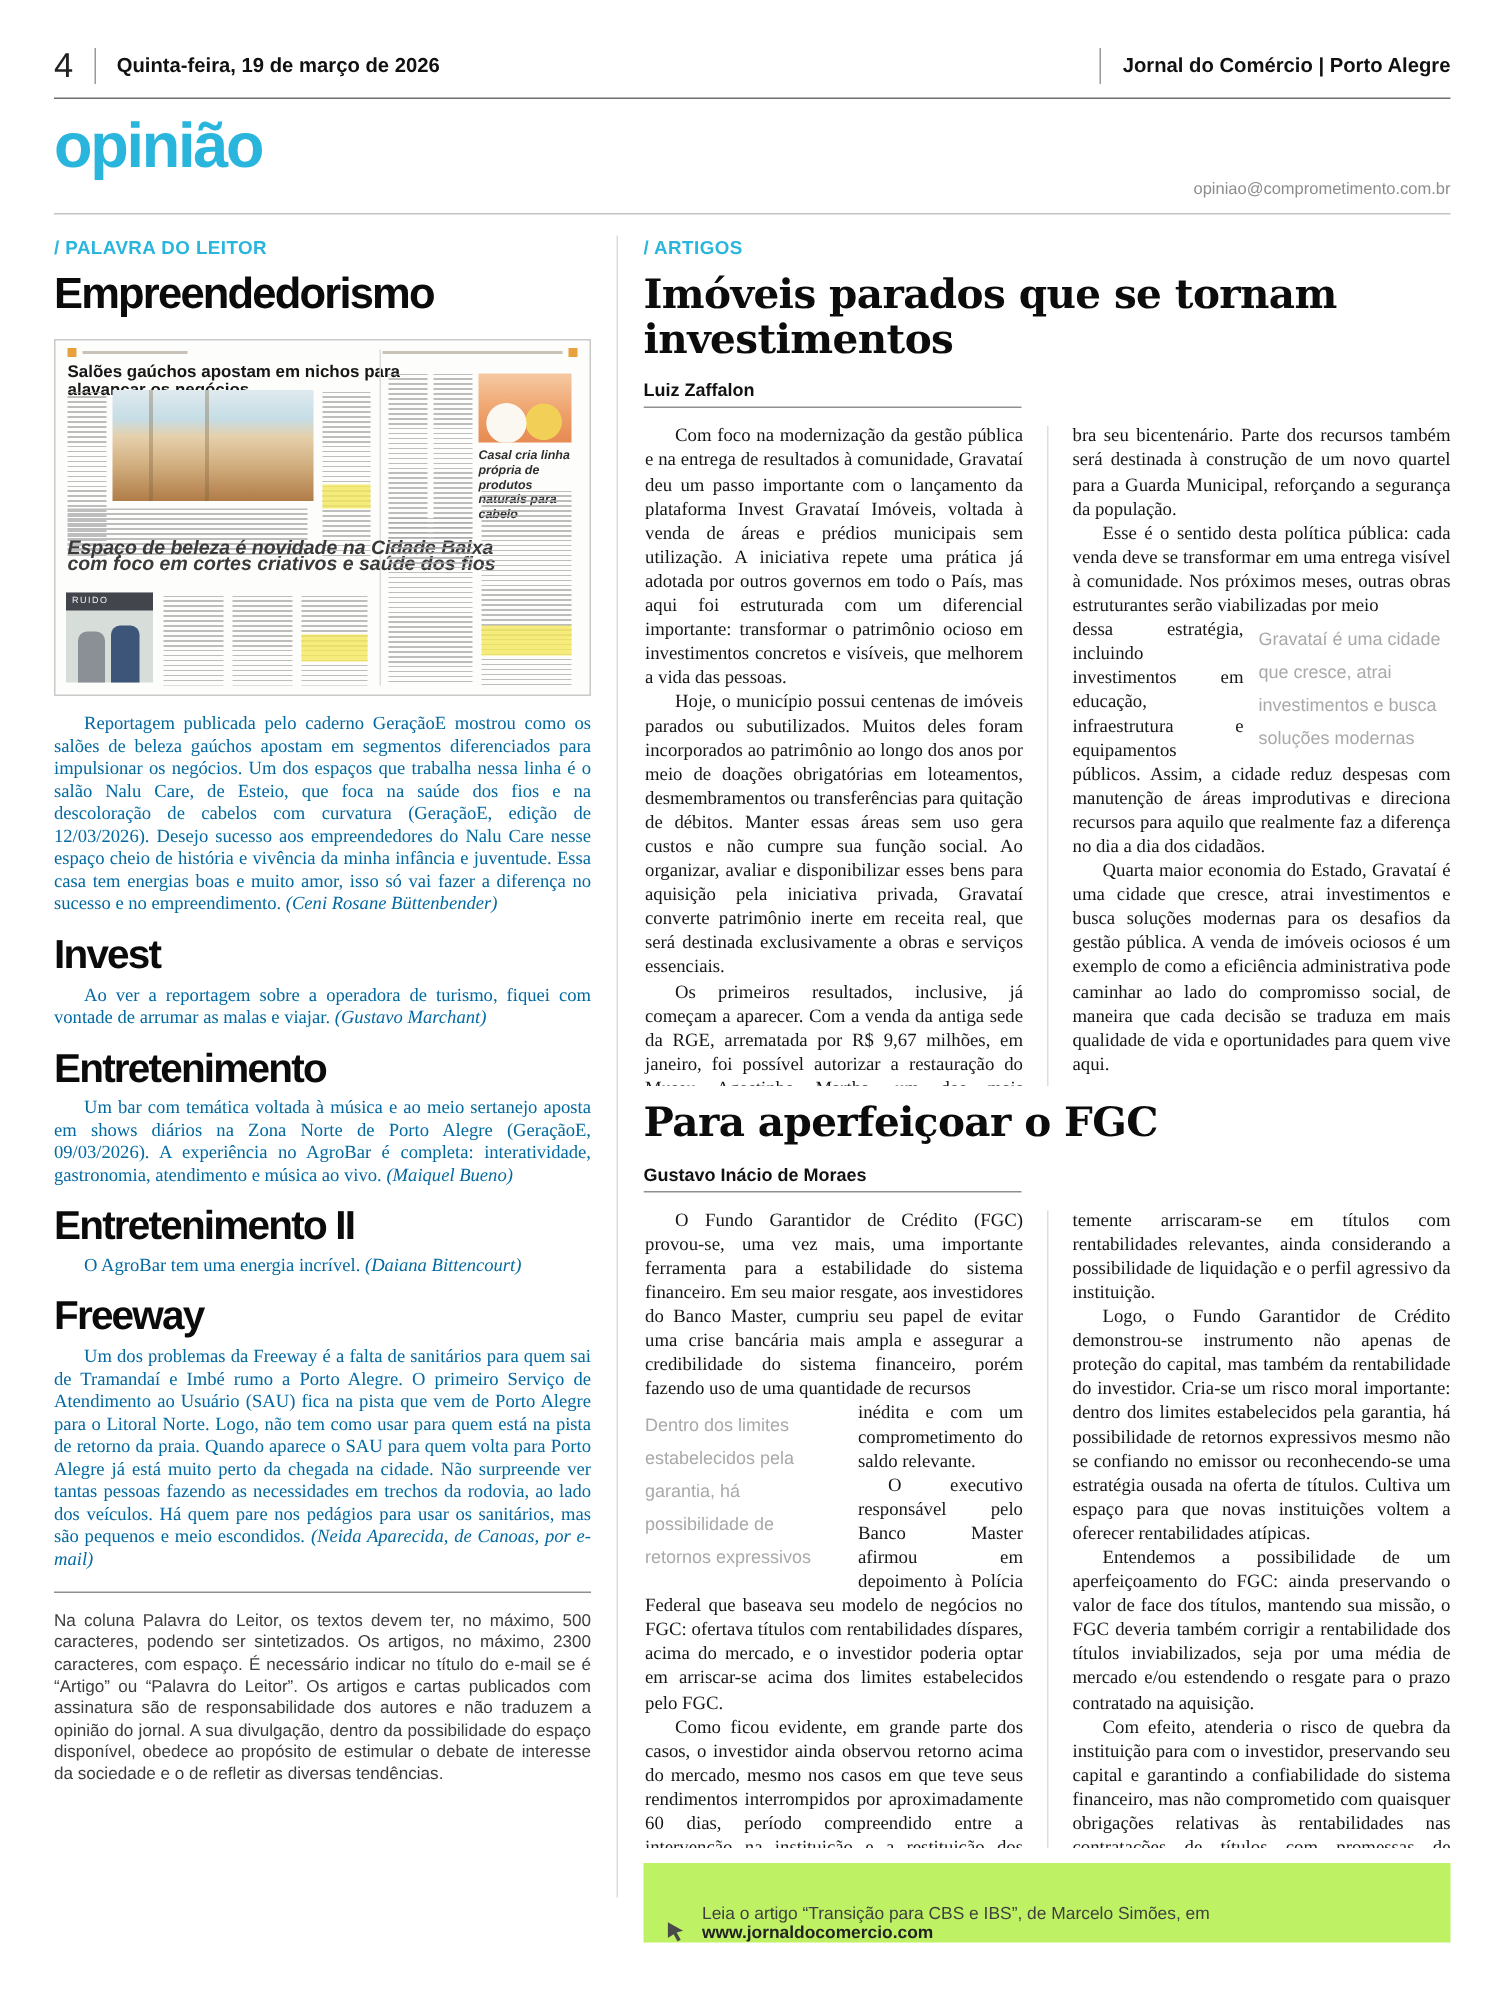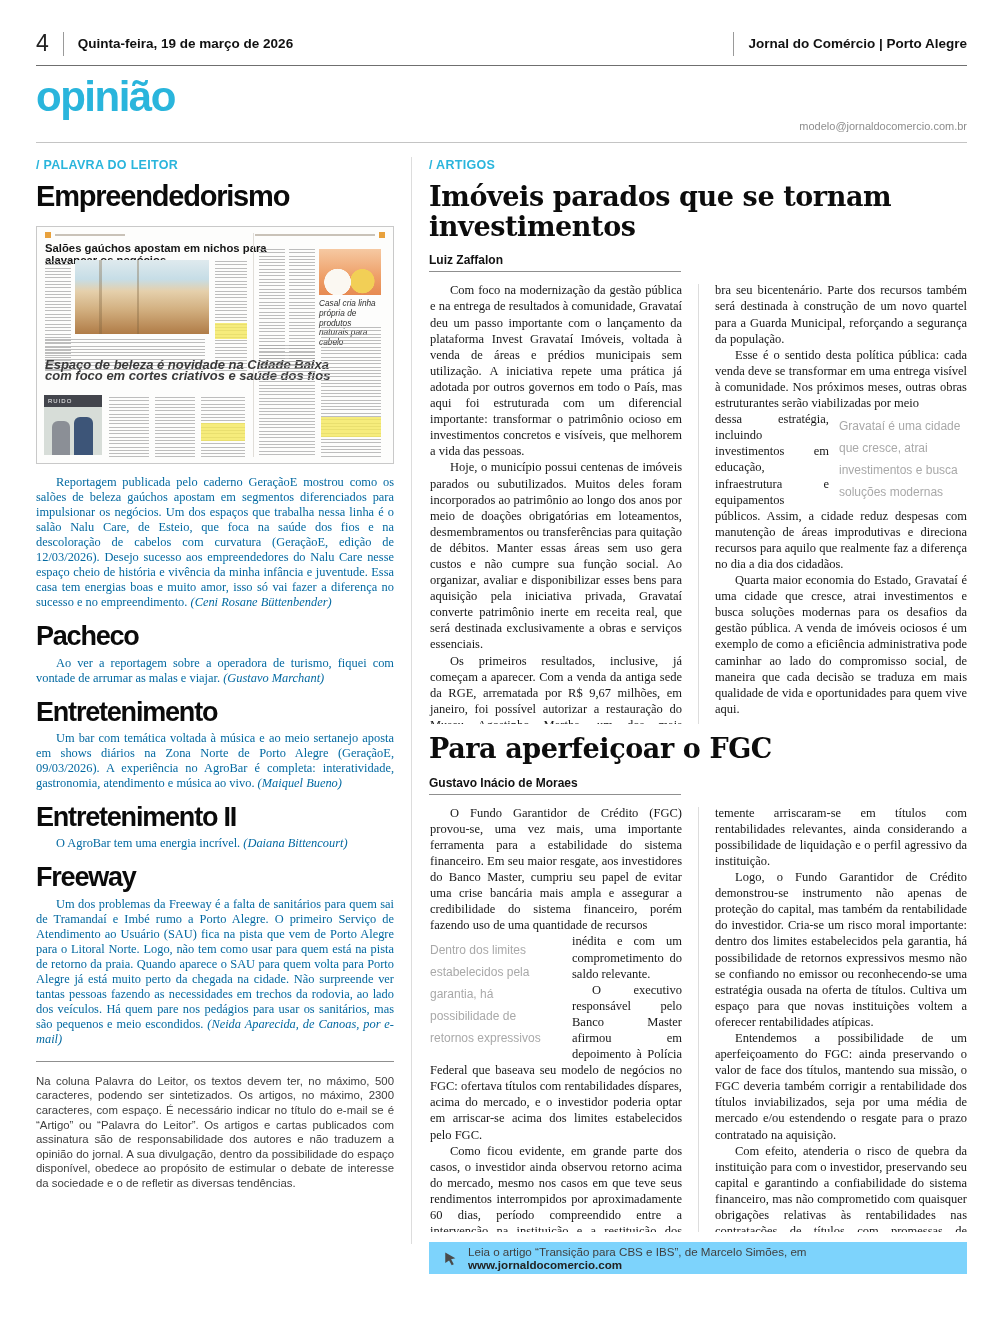--- a/index.html
+++ b/index.html
@@ -56,21 +56,21 @@
   .clip-photo1 { position:absolute; left:38px; top:33px; width:134px; height:74px;
     background:
       linear-gradient(90deg, transparent 0 18%, rgba(122,96,60,.35) 18% 20%, transparent 20% 46%, rgba(122,96,60,.35) 46% 48%, transparent 48%),
       linear-gradient(180deg,#dfeaee 0,#c6dde6 26%,#e5d0ac 42%,#d3b182 66%,#b07c47 100%); }
   .clip-photo2 { position:absolute; left:282px; top:22px; width:62px; height:46px;
     background:
       radial-gradient(circle at 30% 72%, #fbf8f2 0 24%, transparent 25%),
       radial-gradient(circle at 70% 70%, #f2cf56 0 22%, transparent 23%),
       linear-gradient(180deg,#f6c9a2 0,#ee9f68 60%,#e68a52 100%); }
   .clip-caption { position:absolute; left:282px; top:72px; width:64px;
-    font-family:"Liberation Sans",sans-serif; font-style:italic; font-weight:normal;
+    font-family:"Liberation Sans",sans-serif; font-style:italic; font-weight:bold;
     font-size:8.3px; line-height:9.6px; color:#2f2f2f; }
   .clip-crosshead { position:absolute; left:8px; top:132px; width:300px;
     font-family:"Liberation Sans",sans-serif; font-style:italic; font-weight:bold;
     font-size:13px; line-height:11px; color:#3a3a3a; }
   .clip-ruido { position:absolute; left:7px; top:168px; width:58px; height:60px; background:#d7ddd8; }
   .clip-ruido-band { position:absolute; top:0; left:0; right:0; height:12px; background:#43454c;
     color:#f3f3f3; font-family:"Liberation Sans",sans-serif; font-size:6px; letter-spacing:1px;
     display:flex; align-items:center; padding-left:4px; }
   .clip-fig1 { position:absolute; left:8px; bottom:0; width:18px; height:34px; background:#8b8f96; border-radius:6px 6px 0 0; }
   .clip-fig2 { position:absolute; left:30px; bottom:0; width:19px; height:38px; background:#3d5578; border-radius:6px 6px 0 0; }
@@ -86,21 +86,21 @@
   .col-divider { width:1px; background:#ddd; margin:2px 16px 6px 16px; }
   .col p { margin:0; }
   .col p.ind { text-indent:20px; }
   .pullquote { font-family:"Liberation Sans",sans-serif; font-size:12px; line-height:22px;
     color:#a9a9a9; text-align:left; }
   .pq-right { float:right; width:128px; margin:4px 0 4px 10px; }
   .pq-left { float:left; width:132px; margin:6px 10px 4px 0; }
   .article-1 { height:552px; overflow:hidden; }
   .article-2 { height:508px; overflow:hidden; }
 
-  .promo { margin-top:10px; background:#7dd3fc; height:32px; display:flex; align-items:center;
+  .promo { margin-top:10px; background:#bef264; height:53px; display:flex; align-items:flex-end;
     padding:0 14px; gap:10px; }
   .promo-icon { width:15px; height:15px; flex:0 0 auto; }
   .promo-text { font-family:"Liberation Sans",sans-serif; font-size:11.6px; color:#3f3f3f; }
   .promo-text a { color:#222; text-decoration:none; font-weight:bold; }
 </style>
 </head>
 <body>
 
 <div class="page">
 
@@ -108,21 +108,21 @@
     <span class="pagenum">4</span>
     <span class="vsep"></span>
     <span class="date">Quinta-feira, 19 de março de 2026</span>
     <span class="spacer"></span>
     <span class="vsep"></span>
     <span class="masthead">Jornal do Comércio | Porto Alegre</span>
   </div>
 
   <div class="section-title">opinião</div>
   <div class="email-row">
-    <a href="#">modelo@jornaldocomercio.com.br</a>
+    <a href="#">opiniao@comprometimento.com.br</a>
   </div>
 
   <div class="main">
 
     <div class="left-zone">
       <div class="kicker">/ PALAVRA DO LEITOR</div>
 
       <div class="letter-h first">Empreendedorismo</div>
 
       <div class="clipping">
@@ -158,21 +158,21 @@
         <div class="ft" style="left:118px; top:170px; width:40px; height:60px"></div>
         <div class="ft" style="left:164px; top:170px; width:44px; height:60px"></div>
         <div class="hl" style="left:164px; top:196px; width:44px; height:18px"></div>
         <div class="ft" style="left:222px; top:118px; width:56px; height:112px"></div>
         <div class="ft" style="left:284px; top:100px; width:60px; height:130px"></div>
         <div class="hl" style="left:284px; top:190px; width:60px; height:20px"></div>
       </div>
 
       <p class="letter-body" style="margin-top:11px"><span class="ind" style="display:inline-block;width:20px"></span><span>Reportagem publicada pelo caderno GeraçãoE mostrou como os salões de beleza gaúchos apostam em segmentos diferenciados para impulsionar os negócios. Um dos espaços que trabalha nessa linha é o salão Nalu Care, de Esteio, que foca na saúde dos fios e na descoloração de cabelos com curvatura (GeraçãoE, edição de 12/03/2026). Desejo sucesso aos empreendedores do Nalu Care nesse espaço cheio de história e vivência da minha infância e juventude. Essa casa tem energias boas e muito amor, isso só vai fazer a diferença no sucesso e no empreendimento.</span> <em>(Ceni Rosane Büttenbender)</em></p>
 
-      <div class="letter-h">Pacheco</div>
+      <div class="letter-h">Invest</div>
 
       <p class="letter-body"><span style="display:inline-block;width:20px"></span><span>Ao ver a reportagem sobre a operadora de turismo, fiquei com vontade de arrumar as malas e viajar.</span> <em>(Gustavo Marchant)</em></p>
 
       <div class="letter-h">Entretenimento</div>
       <p class="letter-body"><span style="display:inline-block;width:20px"></span><span>Um bar com temática voltada à música e ao meio sertanejo aposta em shows diários na Zona Norte de Porto Alegre (GeraçãoE, 09/03/2026). A experiência no AgroBar é completa: interatividade, gastronomia, atendimento e música ao vivo.</span> <em>(Maiquel Bueno)</em></p>
 
       <div class="letter-h">Entretenimento II</div>
       <p class="letter-body"><span style="display:inline-block;width:20px"></span><span>O AgroBar tem uma energia incrível.</span> <em>(Daiana Bittencourt)</em></p>
 
       <div class="letter-h">Freeway</div>

